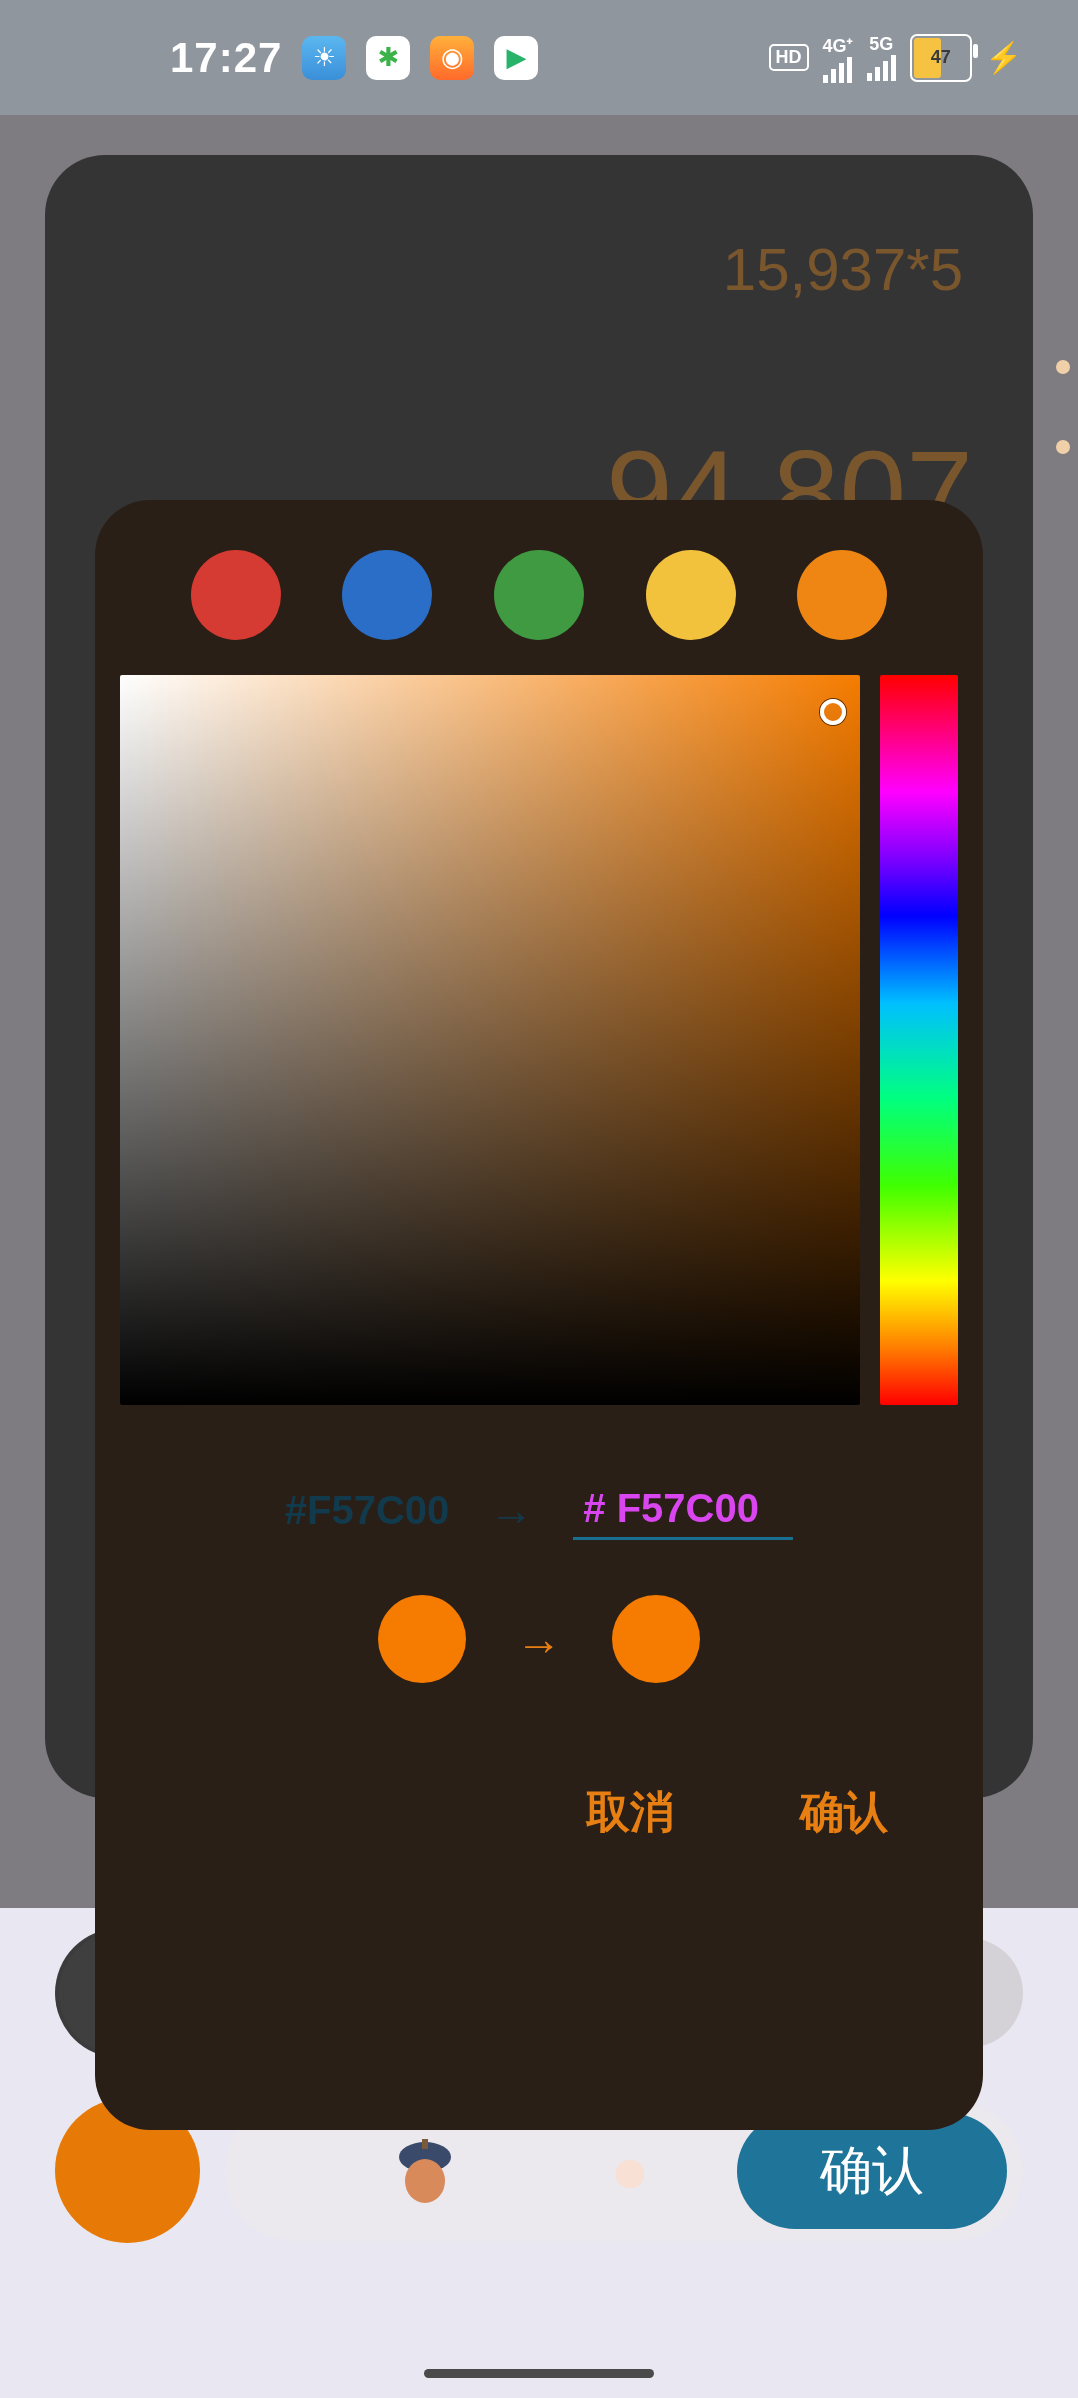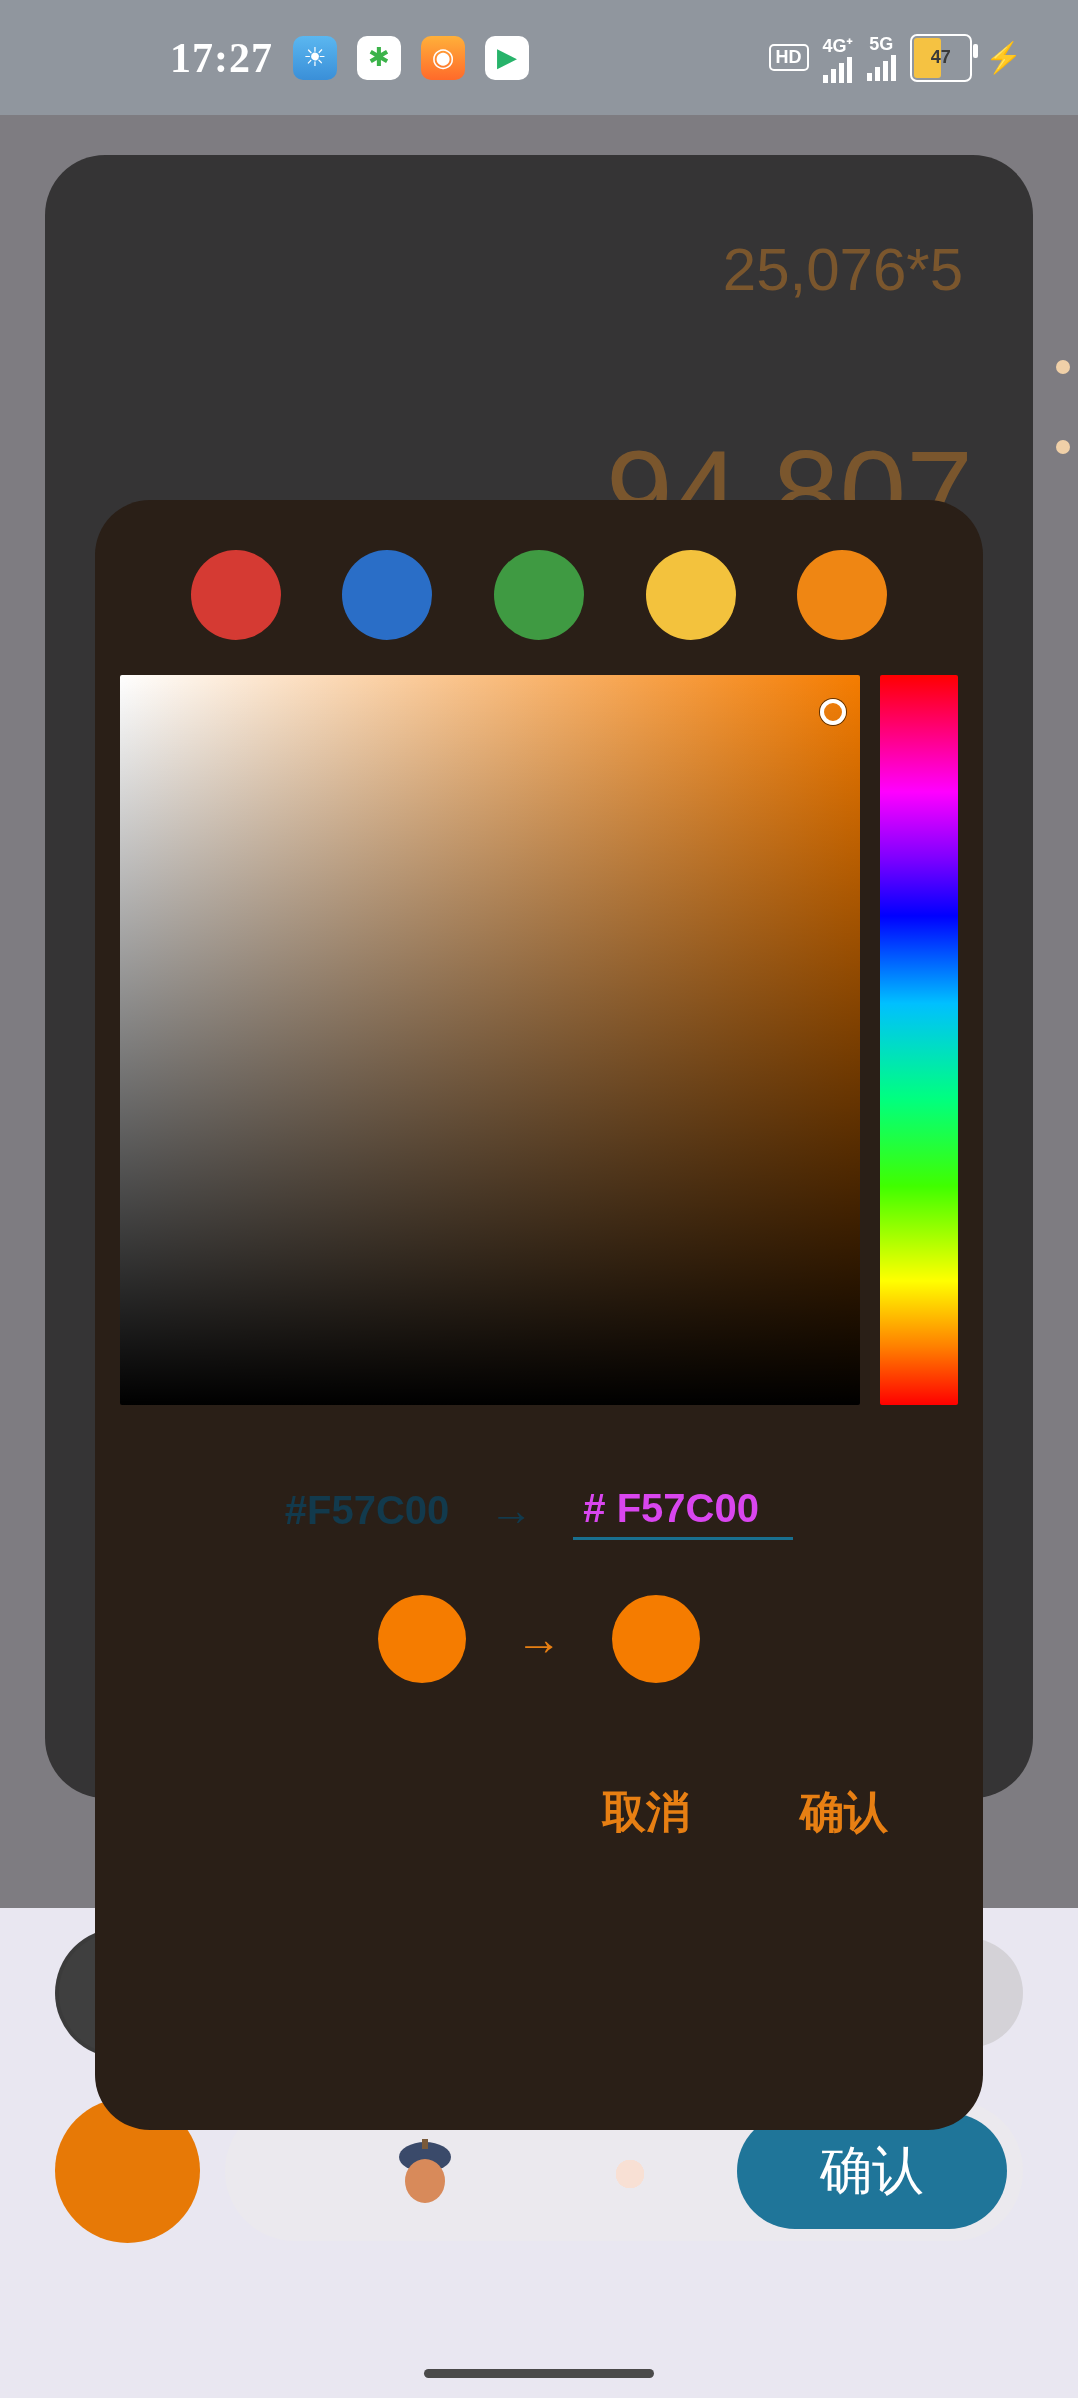--- a/index.html
+++ b/index.html
@@ -13,21 +13,21 @@
     }
 
     
     .status-bar {
       position:absolute; left:0; right:0; top:0; height:115px;
       background:#90969e;
       display:flex; align-items:center; justify-content:space-between;
       padding:0 55px 0 170px; color:#fff; z-index:50;
     }
     .status-left { display:flex; align-items:center; gap:20px; }
-    .status-time { font-size:42px; font-weight:600; letter-spacing:1px;font-family:Liberation Serif, serif; }
+    .status-time { font-size:42px; font-weight:600; letter-spacing:1px; }
     .status-icon { width:44px; height:44px; border-radius:10px; display:flex; align-items:center; justify-content:center; font-size:26px; }
     .status-right { display:flex; align-items:center; gap:14px; }
     .sig-box { display:flex; flex-direction:column; align-items:center; }
     .sig-label { font-size:18px; font-weight:700; }
     .bars { display:flex; align-items:flex-end; gap:3px; height:26px; }
     .bars span { width:5px; background:#fff; }
     .bars span:nth-child(1){height:8px;} .bars span:nth-child(2){height:14px;}
     .bars span:nth-child(3){height:20px;} .bars span:nth-child(4){height:26px;}
     .battery { width:62px; height:48px; border:2.5px solid #fff; border-radius:7px; position:relative; }
     .battery::after { content:""; position:absolute; right:-8px; top:8px; width:5px; height:14px; background:#fff; border-radius:2px; }
@@ -91,21 +91,21 @@
     .swatch-row {
       display:flex; align-items:center; justify-content:center; gap:50px;
       margin-top:55px;
     }
     .swatch { width:88px; height:88px; border-radius:50%; background:#f57c00; }
     .swatch-arrow { color:#e77f13; font-size:46px; font-weight:700; }
 
     .btn-row {
       display:flex; justify-content:flex-end; gap:110px; padding:100px 70px 0 0;
     }
-    .text-btn { color:#e77f13; font-size:44px; font-weight:600; background:none; border:none; }
+    .text-btn { color:#e77f13; font-size:44px; font-weight:600; background:none; border:none;margin-left:16px; }
 
     
     .bottom-area {
       position:absolute; left:0; right:0; bottom:0; height:490px;
       z-index:35; padding:0 50px;
     }
     .row-slider {
       position:absolute; left:55px; right:55px; top:20px;
       display:flex; align-items:center; gap:35px;
     }
@@ -191,21 +191,21 @@
     </div>
     <div class="battery">
       <div class="battery-fill"></div>
       <div class="battery-text">47</div>
     </div>
     <span style="font-size:30px;">⚡</span>
   </div>
 </div>
 
 <div class="calc-card">
-  <div class="calc-expr">25,076*5</div>
+  <div class="calc-expr">15,937*5</div>
   <div class="calc-result">94,807</div>
 </div>
 
 <span class="edge-dot" style="top:360px;"></span>
 <span class="edge-dot" style="top:440px;"></span>
 
 <div class="dim-overlay"></div>
 
 <div class="picker">
   <div class="preset-row">

